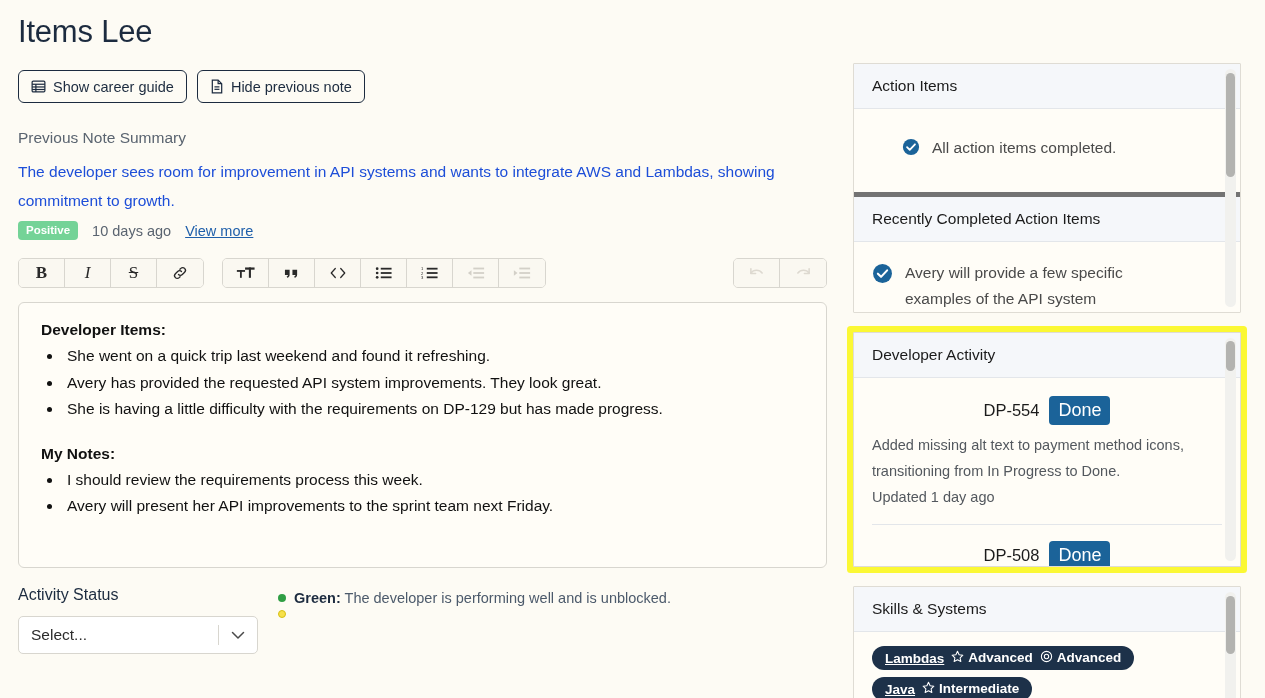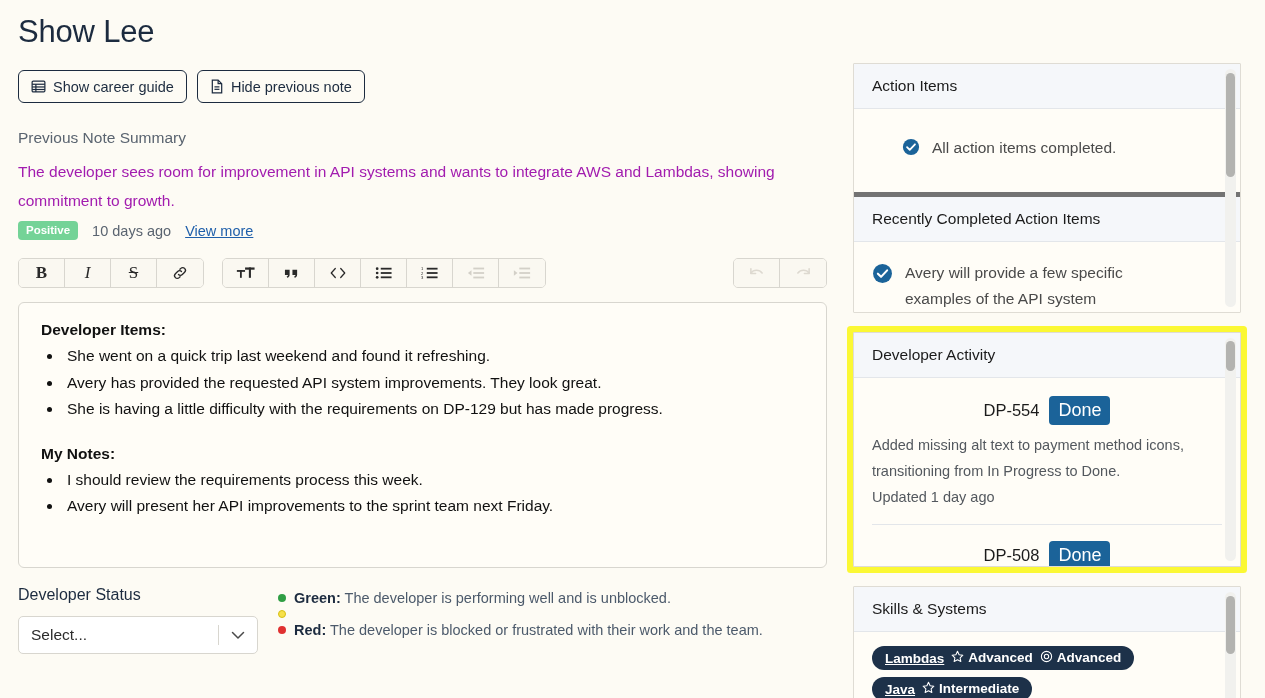--- a/index.html
+++ b/index.html
@@ -66,21 +66,21 @@
     margin-top: 24px;
     font-size: 15.5px;
     color: #5a6470;
     line-height: 22px;
   }
 
   .summary-text {
     margin-top: 8px;
     font-size: 15.5px;
     line-height: 29px;
-    color: #a21caf;
+    color: #1d4ed8;
     max-width: 800px;
   }
 
   .meta-row {
     display: flex;
     align-items: center;
     gap: 14px;
     margin-top: 6px;
   }
 
@@ -357,21 +357,21 @@
     border-radius: 5px;
   }
 </style>
 </head>
 <body>
 
 <div id="app">
 
   <div class="left-col">
 
-    <h1 class="page-title">Show Lee</h1>
+    <h1 class="page-title">Items Lee</h1>
 
     <div class="btn-row">
       <button class="ghost-btn">
         <span>
           <svg width="15" height="15" viewBox="0 0 16 16" fill="none" stroke="#1c2b3f" stroke-width="1.3">
             <rect x="1.2" y="2.2" width="13.6" height="11.6" rx="1.2"></rect>
             <line x1="1.2" y1="5.6" x2="14.8" y2="5.6"></line>
             <line x1="1.2" y1="8.5" x2="14.8" y2="8.5"></line>
             <line x1="1.2" y1="11.2" x2="14.8" y2="11.2"></line>
             <line x1="5.2" y1="5.6" x2="5.2" y2="13.8"></line>
@@ -500,45 +500,40 @@
       </ul>
       <h4 class="second">My Notes:</h4>
       <ul>
         <li>I should review the requirements process this week.</li>
         <li>Avery will present her API improvements to the sprint team next Friday.</li>
       </ul>
     </div>
 
     <div class="status-row">
       <div class="status-left">
-        <div class="status-title">Developer Status</div>
+        <div class="status-title">Activity Status</div>
         <div class="select">
           <span class="select-value">Select...</span>
           <span class="select-sep"></span>
           <span class="select-chevron">
             <svg width="14" height="9" viewBox="0 0 14 9" fill="none" stroke="#4a4a4a" stroke-width="1.5" stroke-linecap="round" stroke-linejoin="round">
               <polyline points="1.5,1.5 7,7 12.5,1.5"></polyline>
             </svg>
           </span>
         </div>
       </div>
 
       <div class="legend">
         <div class="legend-line">
           <span class="dot green"></span>
           <span><b class="legend-key">Green:</b>
           <span>The developer is performing well and is unblocked.</span></span>
         </div>
         <div class="legend-line">
           <span class="dot yellow"></span>
-        </div>
-        <div class="legend-line">
-          <span class="dot red"></span>
-          <span><b class="legend-key">Red:</b>
-          <span>The developer is blocked or frustrated with their work and the team.</span></span>
         </div>
       </div>
     </div>
   </div>
 
   <div class="right-col">
 
     <div class="panel" style="top:63px; height:250px;">
       <div class="panel-head">Action Items</div>
       <div class="panel-body" style="padding:26px 18px 28px 18px;">

